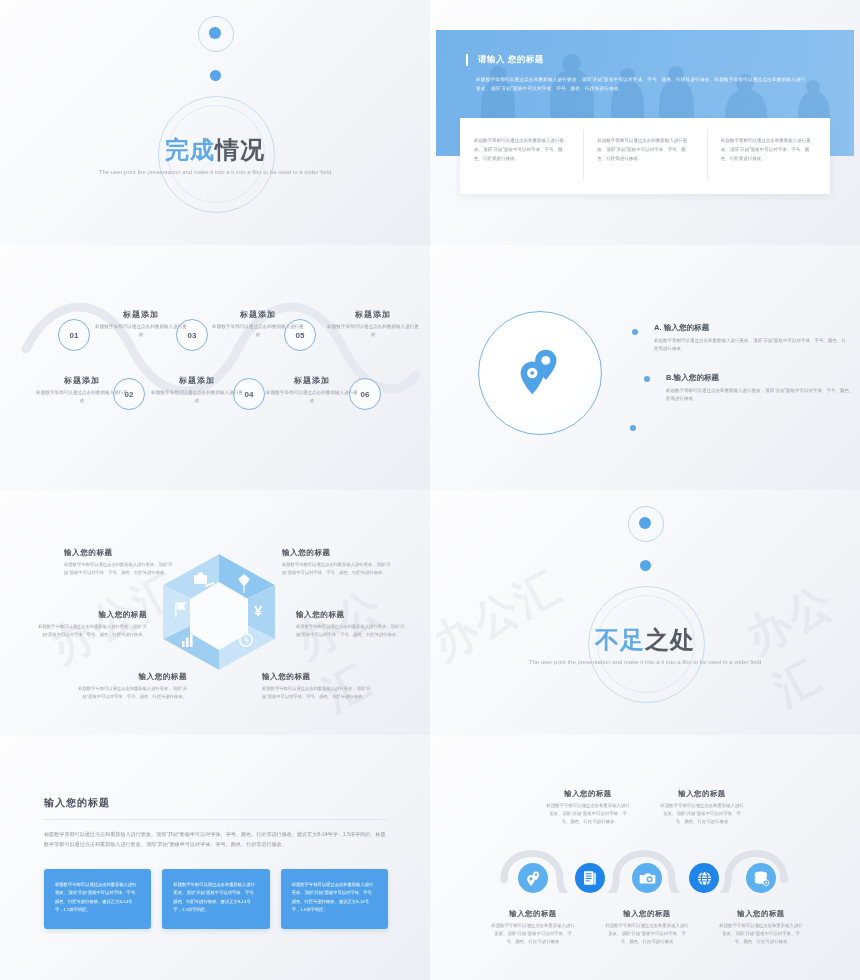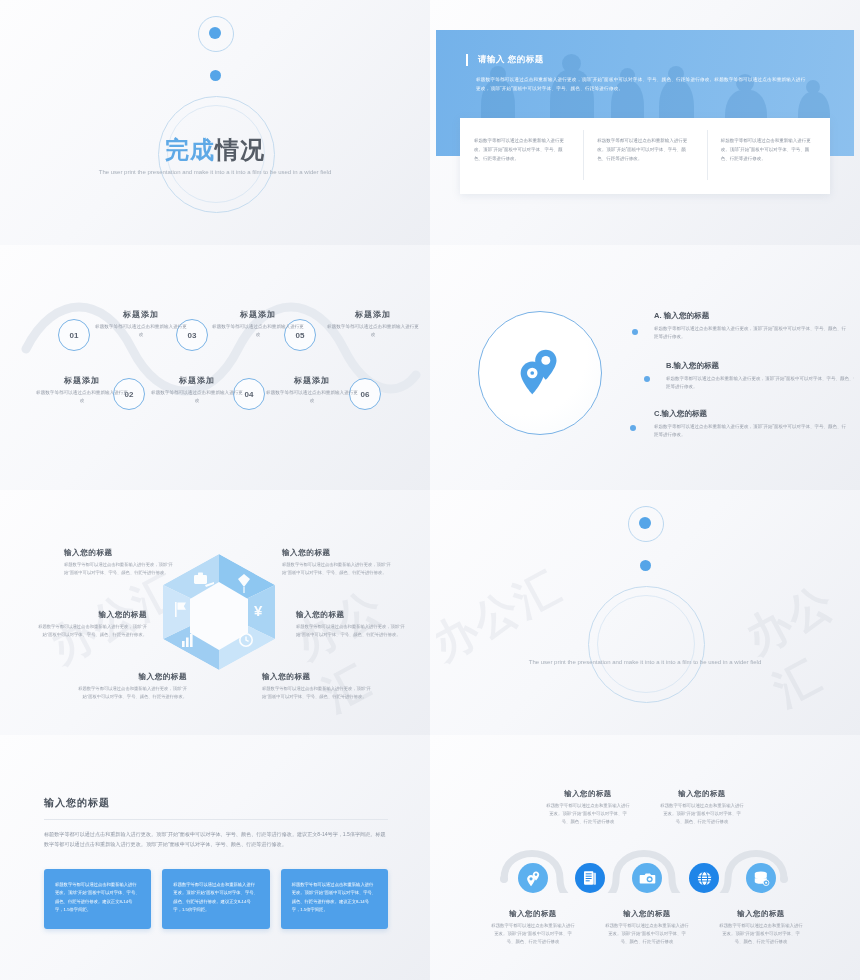--- a/index.html
+++ b/index.html
@@ -103,21 +103,21 @@
   .s3-txt .p{margin-top:3px;font-size:4.6px;color:#939aa6;line-height:1.7;}
 
   
   .s4-circle{
     position:absolute;left:42px;top:62px;width:122px;height:122px;border-radius:50%;
     border:1.2px solid #79b2e6;background:radial-gradient(circle at 38% 34%,#ffffff 55%,#f6f9fc 100%);
     display:flex;align-items:center;justify-content:center;
   }
   .s4-item{position:absolute;left:218px;width:196px;}
   .s4-bullet{position:absolute;width:6px;height:6px;border-radius:50%;background:#62aae9;}
-  .s4-item .h{font-size:7.6px;color:#4e5661;font-weight:bold;}
+  .s4-item .h{font-size:7.6px;color:#4e5661;font-weight:bold;margin-top:12px;}
   .s4-item .p{margin-top:3.5px;font-size:4.5px;color:#939aa6;line-height:1.85;}
 
   
   .s5-hexwrap{position:absolute;left:150px;top:58px;width:126px;height:120px;}
   .s5-txt{position:absolute;width:118px;}
   .s5-txt .h{font-size:7.6px;color:#4f5762;font-weight:bold;letter-spacing:.5px;}
   .s5-txt .p{margin-top:3px;font-size:4.3px;color:#969da8;line-height:1.75;}
   .s5-txt.r{text-align:right;}
   .s5-txt.l{text-align:left;}
 
@@ -269,24 +269,20 @@
         <div class="p">标题数字等都可以通过点击和重新输入进行更改，顶部“开始”面板中可以对字体、字号、颜色、行距等进行修改。</div>
       </div>
 
       <div class="s4-bullet" style="left:208px;top:127px;"></div>
       <div class="s4-item" style="top:112px;left:230px;width:194px;">
         <div class="h">B.输入您的标题</div>
         <div class="p">标题数字等都可以通过点击和重新输入进行更改，顶部“开始”面板中可以对字体、字号、颜色、行距等进行修改。</div>
       </div>
 
       <div class="s4-bullet" style="left:194px;top:176px;"></div>
-      <div class="s4-item" style="top:160px;">
-        <div class="h">C.输入您的标题</div>
-        <div class="p">标题数字等都可以通过点击和重新输入进行更改，顶部“开始”面板中可以对字体、字号、颜色、行距等进行修改。</div>
-      </div>
     </div>
   </div>
 
   <div class="slide">
     <div class="slide-inner">
       <div class="wm" style="left:40px;top:95px;font-size:44px;">办公汇</div>
       <div class="wm" style="left:300px;top:92px;font-size:44px;">办公汇</div>
 
       <div class="s5-hexwrap">
         <svg viewBox="0 0 126 120" width="126" height="120">
@@ -370,20 +366,23 @@
   <div class="slide">
     <div class="slide-inner">
       <div class="wm" style="left:-8px;top:92px;font-size:44px;">办公汇</div>
       <div class="wm" style="left:322px;top:92px;font-size:44px;">办公汇</div>
       <div class="cover">
         <div class="c-ring-sm"></div>
         <div class="c-dot-lg"></div>
         <div class="c-dot-mid"></div>
         <div class="c-ring-big"></div>
         <div class="c-ring-big2"></div>
+        <div class="c-title">
+          <span class="b">不足</span><span class="g">之处</span>
+        </div>
         <div class="c-sub">The user print the presentation and make it into a it into a film to be used in a wider field</div>
       </div>
     </div>
   </div>
 
   <div class="slide">
     <div class="slide-inner">
       <div class="s7-title">输入您的标题</div>
       <div class="s7-rule"></div>
       <div class="s7-para">标题数字等都可以通过点击和重新输入进行更改。顶部“开始”面板中可以对字体、字号、颜色、行距等进行修改。建议正文8-14号字，1.5倍字间距。标题数字等都可以通过点击和重新输入进行更改。顶部“开始”面板中可以对字体、字号、颜色、行距等进行修改。</div>

